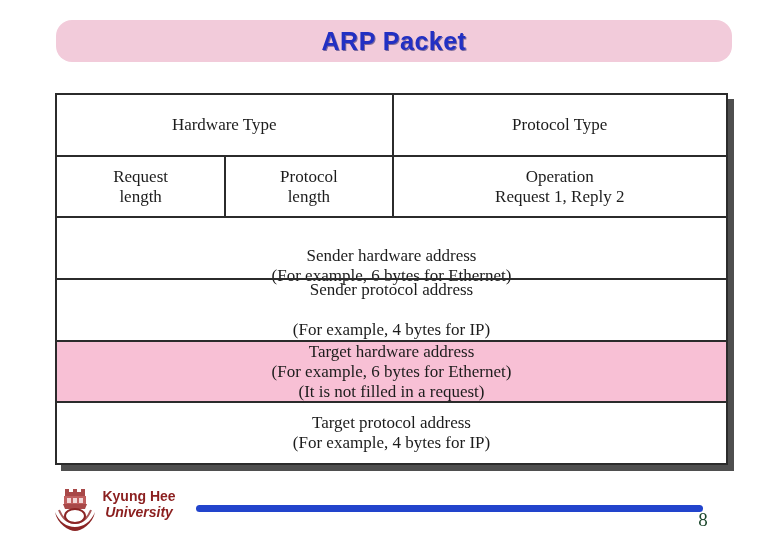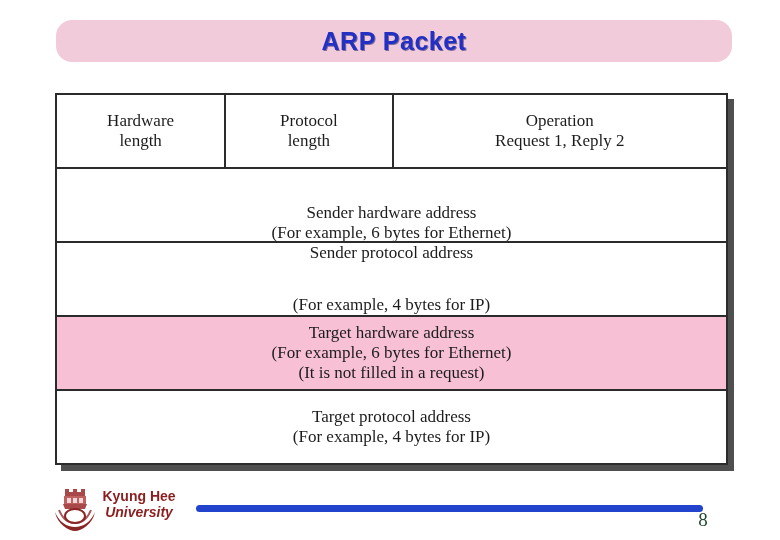--- a/index.html
+++ b/index.html
@@ -63,22 +63,30 @@
 <body>
 
 <div class="slide">
 
   <div class="title-bar">
     <span class="title-text">ARP Packet</span>
   </div>
 
   <div class="packet-table" id="packet-table">
       <div class="prow">
+        <div class="pcell" style="width: 50%;">
+          <div class="pline">Hardware Type</div>
+        </div>
+        <div class="pcell" style="width: 50%;">
+          <div class="pline">Protocol Type</div>
+        </div>
+      </div>
+      <div class="prow">
         <div class="pcell" style="width: 25%;">
-          <div class="pline">Hardware</div>
+          <div class="pline">Request</div>
           <div class="pline">length</div>
         </div>
         <div class="pcell" style="width: 25%;">
           <div class="pline">Protocol</div>
           <div class="pline">length</div>
         </div>
         <div class="pcell" style="width: 50%;">
           <div class="pline">Operation</div>
           <div class="pline">Request 1, Reply 2</div>
         </div>

